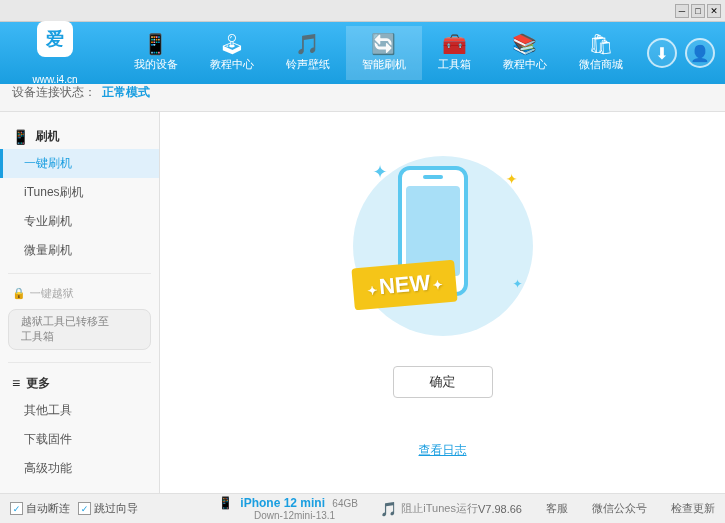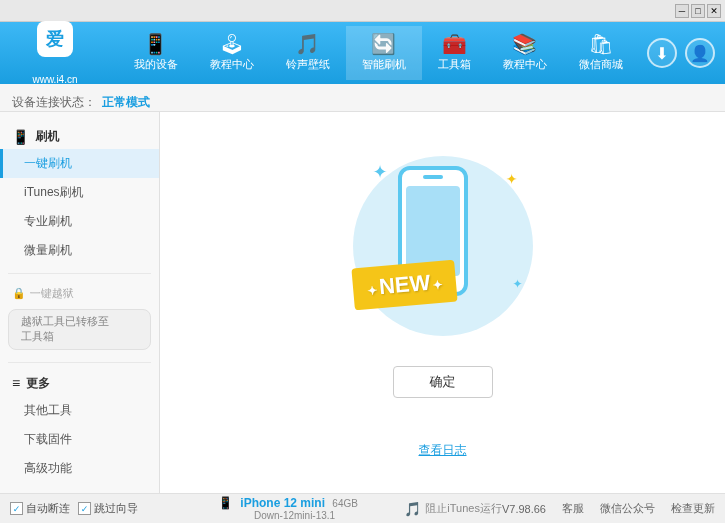--- a/index.html
+++ b/index.html
@@ -86,21 +86,21 @@
       display: flex; align-items: center; justify-content: center;
       cursor: pointer;
     }
 
     
     .statusbar {
       height: 28px;
       background: #f5f5f5;
       border-bottom: 1px solid #e0e0e0;
       display: flex;
-      align-items: flex-end;
+      align-items: flex-start;
       padding: 0 12px;
       font-size: 12px;
       color: #666;
     }
     .status-label { margin-right: 6px; }
     .status-value { color: #1a9ee0; font-weight: bold; }
 
     
     .main-layout {
       display: flex;
@@ -295,21 +295,21 @@
     }
     .bottom-device {
       flex: 1;
       padding-left: 8px;
     }
     .device-name { font-size: 12px; color: #1a9ee0; font-weight: bold; }
 
     .bottom-right {
       display: flex;
       align-items: center;
-      gap: 16px;
+      gap: 24px;
       margin-left: auto;
       font-size: 11px;
       color: #666;
     }
     .bottom-right span { cursor: pointer; }
 
     .bottom-itunes {
       display: flex;
       align-items: center;
       gap: 4px;

